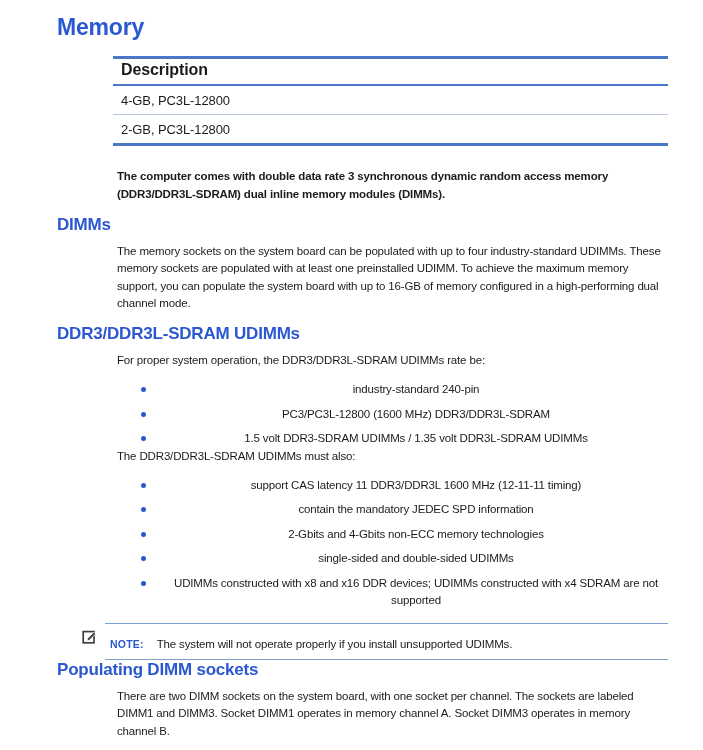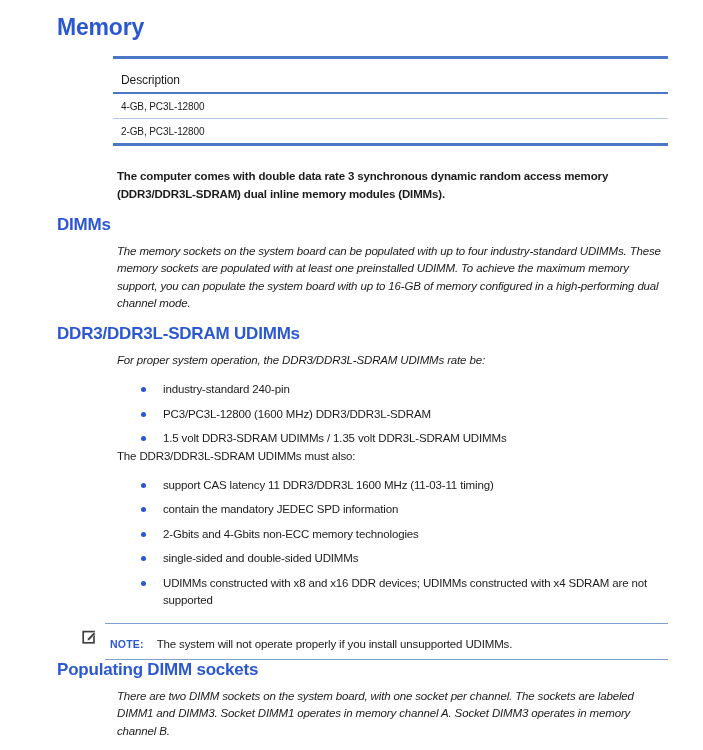--- a/index.html
+++ b/index.html
@@ -27,38 +27,38 @@
   }
 
   
   .spec-table{
     margin:15px 0 0 113px;width:555px;
     border-top:3px solid var(--table-border);
     border-bottom:3px solid var(--table-border);
   }
   .spec-table .thead{
     border-bottom:2px solid var(--table-border);
-    padding:14px 8px 5px;font-size:12px;font-weight:normal;letter-spacing:-0.1px;
+    padding:2px 8px 5px;font-size:16px;font-weight:bold;letter-spacing:-0.1px;
   }
   .spec-table .trow{
-    padding:7px 8px 6px;font-size:10px;letter-spacing:-0.1px;
+    padding:7px 8px 6px;font-size:13px;letter-spacing:-0.1px;
   }
   .spec-table .trow + .trow{border-top:1px solid var(--row-divider);}
 
   .body-text{
     margin-left:117px;width:552px;font-size:11.5px;line-height:17.5px;
     letter-spacing:-0.15px;
   }
   .mt-intro{margin-top:22px;font-weight:bold;}
   .mt-h2{margin-top:14px;}
-  .mt-para{margin-top:9px;font-style:italic;}
+  .mt-para{margin-top:9px;}
   .mt-para-sm{margin-top:0;}
 
   ul.bullet-list{
-    margin:7px 0 0 117px;padding:0;list-style:none;width:552px;
+    margin:7px 0 0 117px;padding:0;list-style:none;width:552px;text-align:center;
   }
   ul.bullet-list li{
     position:relative;padding-left:46px;font-size:11.5px;line-height:17.5px;
     letter-spacing:-0.15px;margin-top:7px;
   }
   ul.bullet-list li::before{
     content:"";position:absolute;left:24px;top:6px;width:5px;height:5px;
     border-radius:50%;background:var(--accent);
   }
 
@@ -98,21 +98,21 @@
   <h2 class="section-heading mt-h2">DDR3/DDR3L-SDRAM UDIMMs</h2>
   <p class="body-text mt-para">For proper system operation, the DDR3/DDR3L-SDRAM UDIMMs rate be:</p>
   <ul class="bullet-list">
     <li>industry-standard 240-pin</li>
     <li>PC3/PC3L-12800 (1600 MHz) DDR3/DDR3L-SDRAM</li>
     <li>1.5 volt DDR3-SDRAM UDIMMs / 1.35 volt DDR3L-SDRAM UDIMMs</li>
   </ul>
 
   <p class="body-text mt-para-sm">The DDR3/DDR3L-SDRAM UDIMMs must also:</p>
   <ul class="bullet-list">
-    <li>support CAS latency 11 DDR3/DDR3L 1600 MHz (11-03-11 timing)</li>
+    <li>support CAS latency 11 DDR3/DDR3L 1600 MHz (12-11-11 timing)</li>
     <li>contain the mandatory JEDEC SPD information</li>
   </ul>
 
   <ul class="bullet-list">
     <li>2-Gbits and 4-Gbits non-ECC memory technologies</li>
     <li>single-sided and double-sided UDIMMs</li>
     <li>UDIMMs constructed with x8 and x16 DDR devices; UDIMMs constructed with x4 SDRAM are not supported</li>
   </ul>
 
   <div class="note-box">

